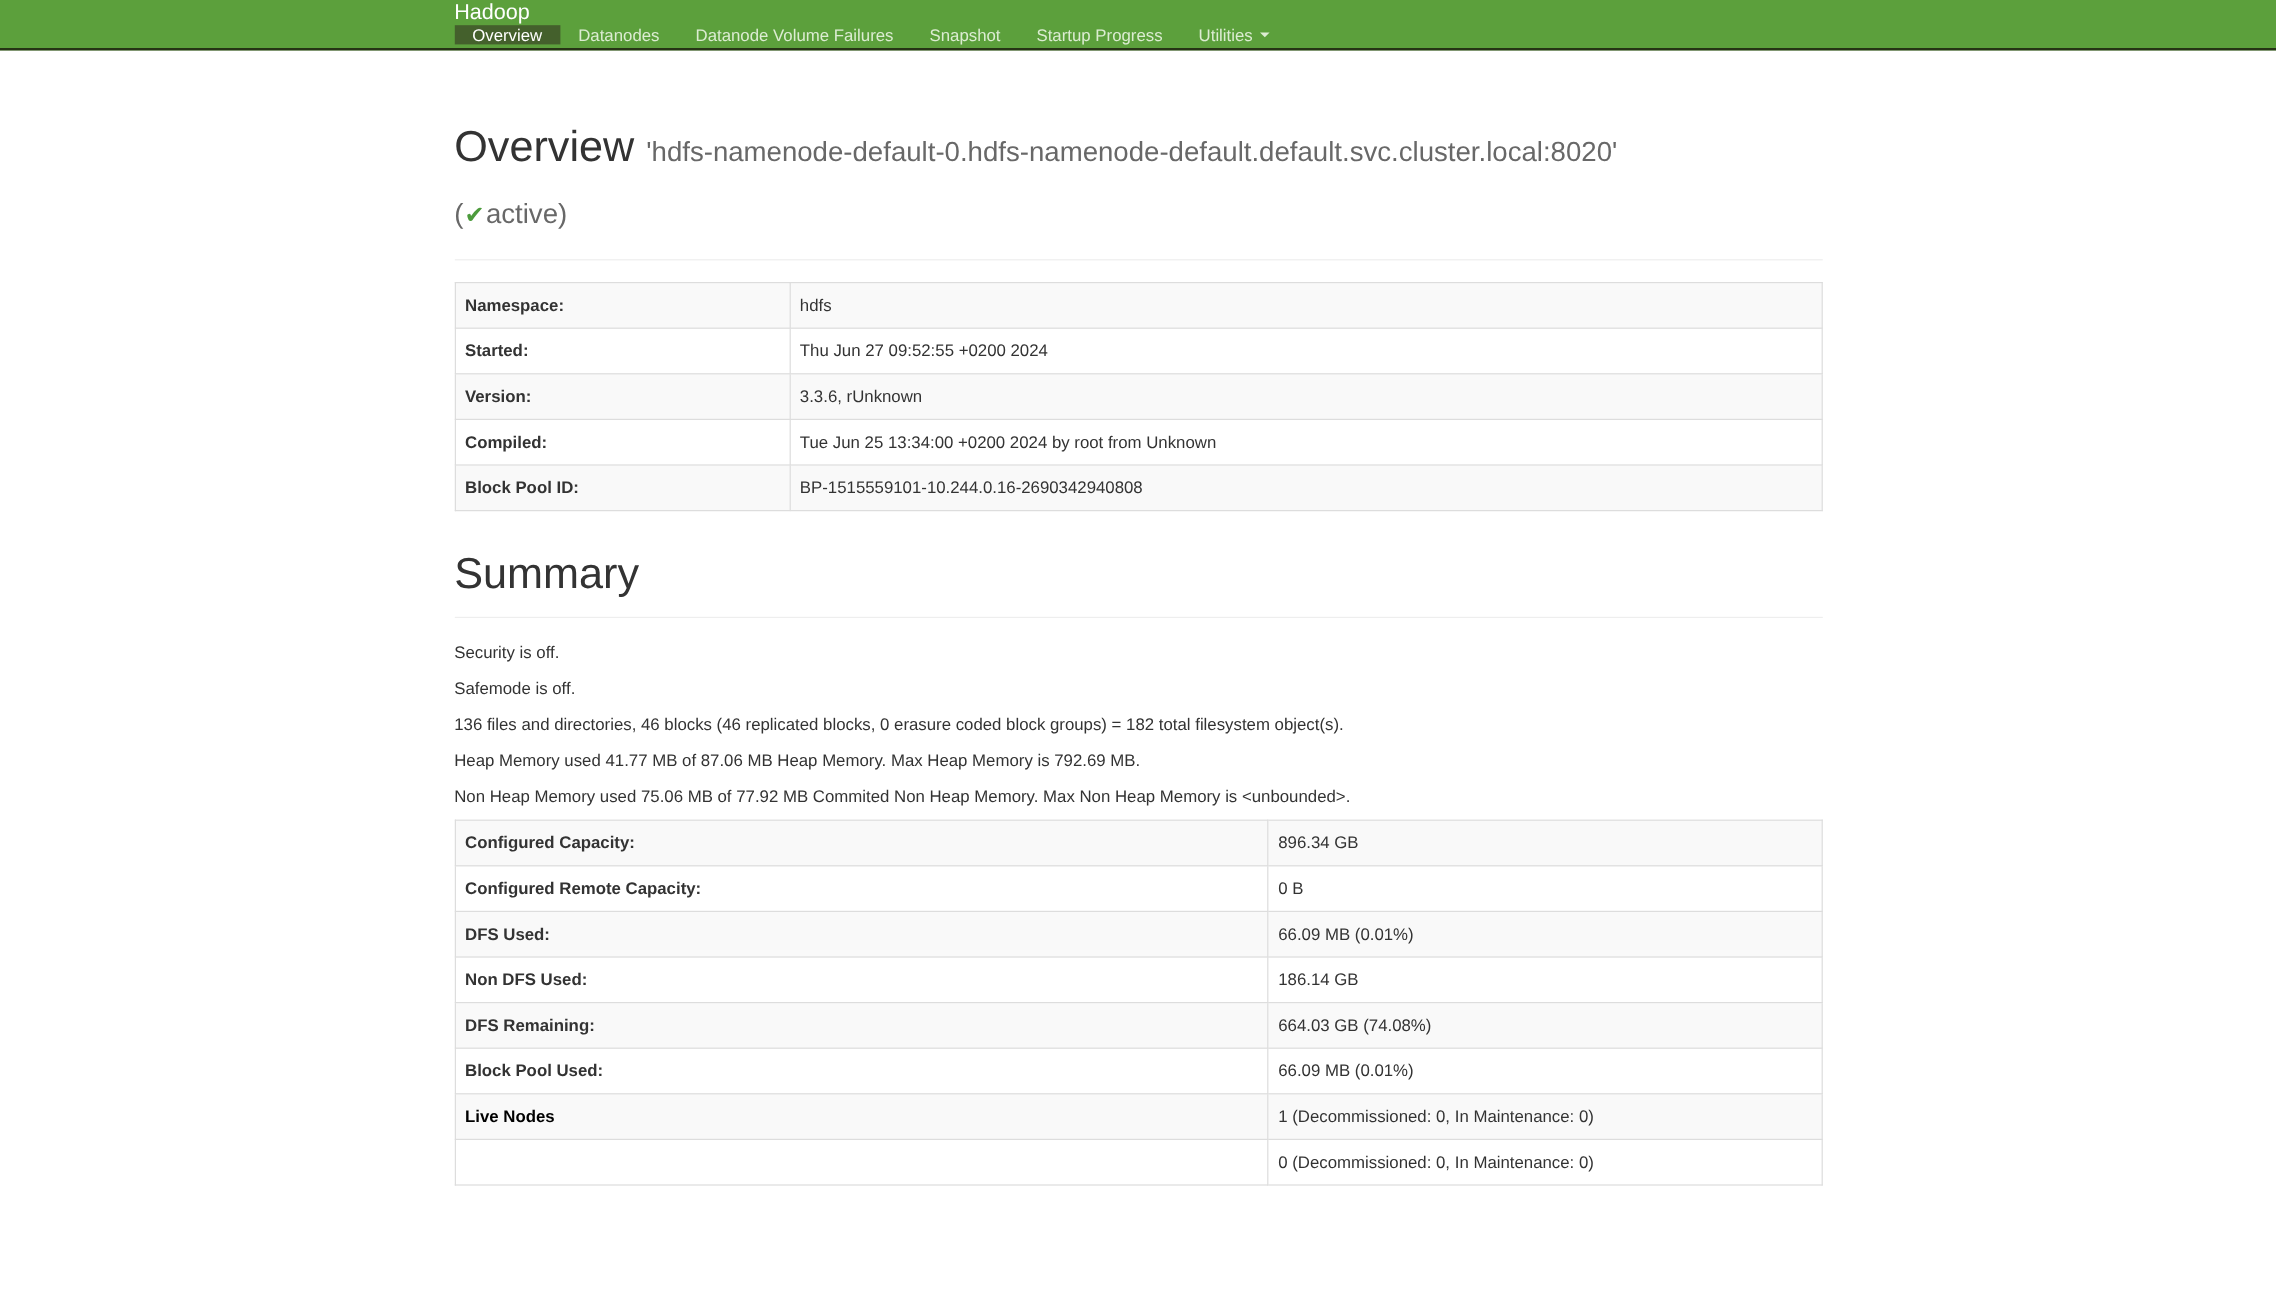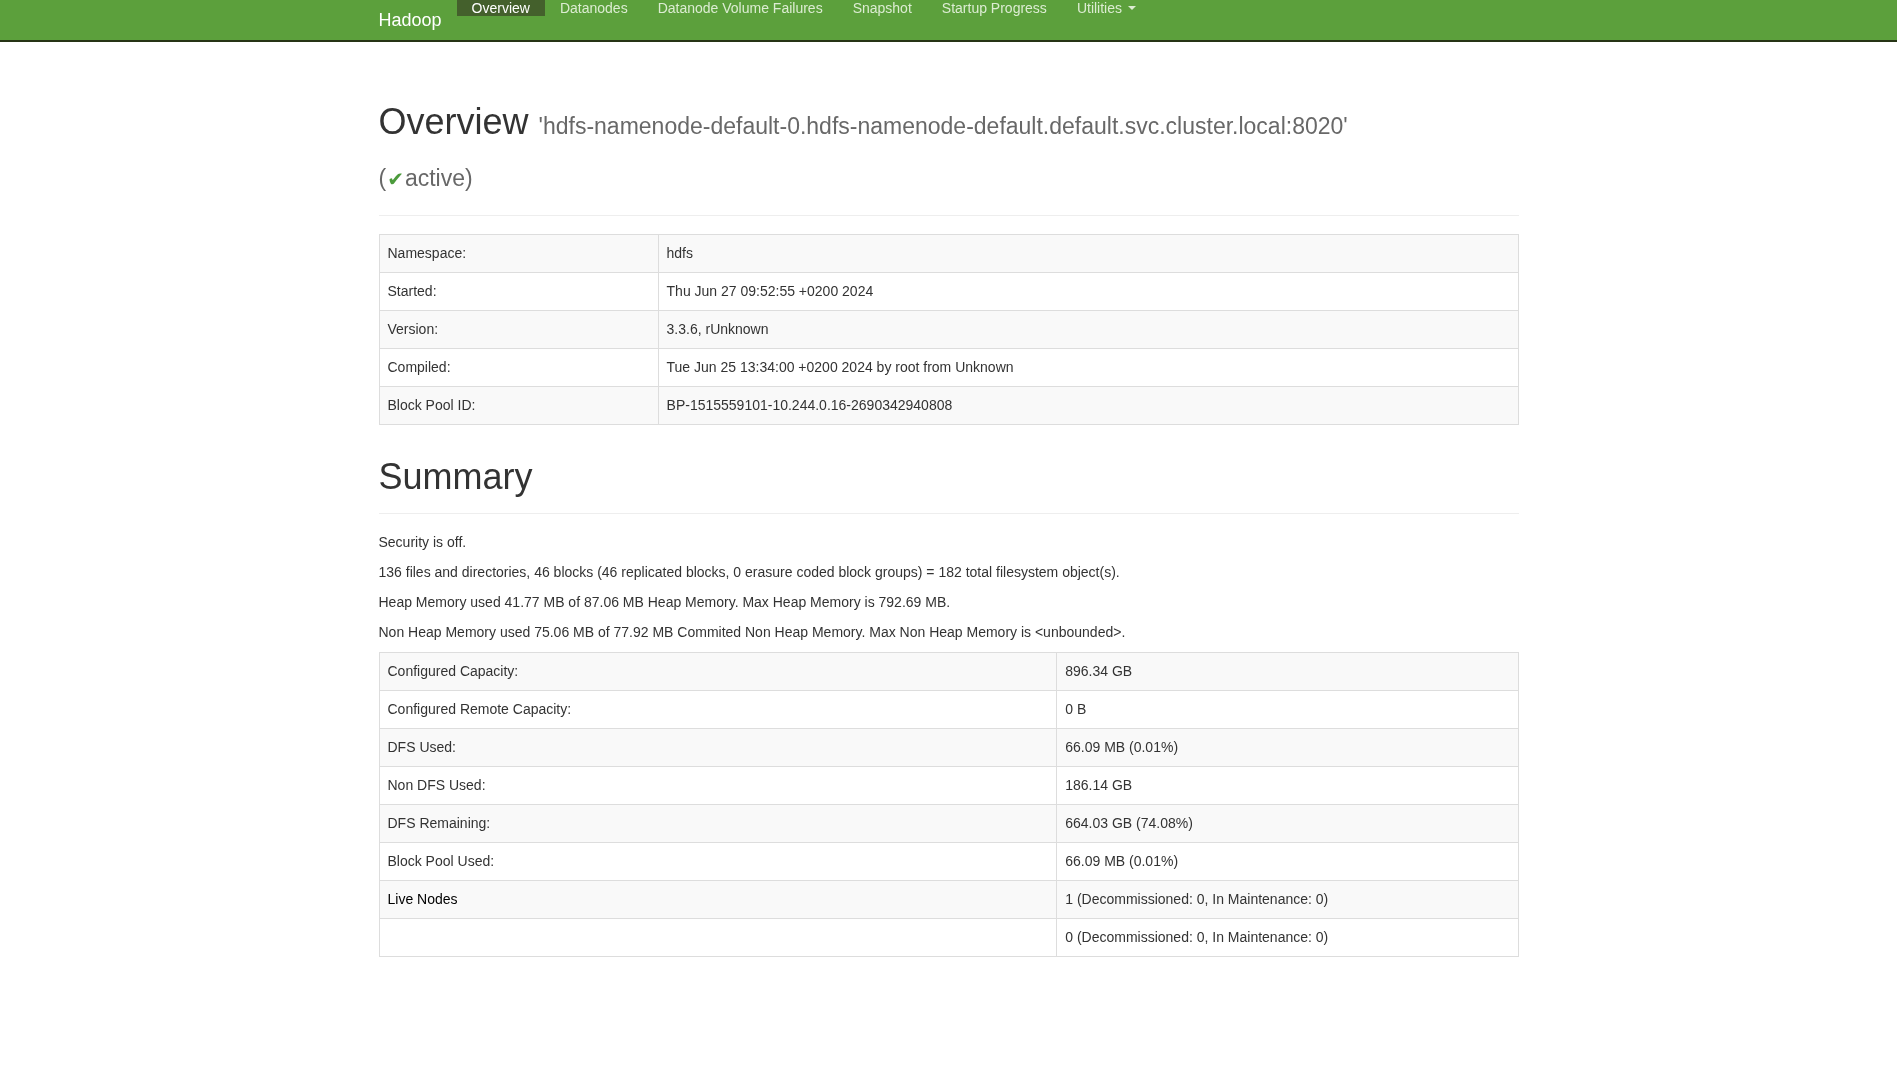--- a/index.html
+++ b/index.html
@@ -20,20 +20,21 @@
     background: #5CA03C;
     border-bottom: 2px solid #263415;
   }
   .navbar .container {
     width: 1170px;
     margin: 0 auto;
     padding: 0 15px;
     height: 40px;
     display: flex;
     align-items: stretch;
+    flex-direction: column;
   }
   .navbar-brand {
     display: flex;
     align-items: center;
     padding: 0 15px 0 0;
     font-size: 18px;
     color: #ffffff;
     text-decoration: none;
     cursor: pointer;
   }
@@ -113,21 +114,21 @@
     margin-bottom: 20px;
   }
   table.info th, table.info td {
     padding: 8px;
     line-height: 21px;
     border: 1px solid #ddd;
     text-align: left;
     vertical-align: top;
     font-size: 14px;
   }
-  table.info th { font-weight: normal; color: #333; }
+  table.info th { font-weight: bold; color: #333; }
   table.info tr:nth-child(odd) { background: #f9f9f9; }
   table.info tr:nth-child(even) { background: #ffffff; }
   table.overview-table th { width: 24.5%; }
   table.summary-table th { width: 59.5%; }
   a.table-link {
     color: #000000;
     text-decoration: none;
     cursor: pointer;
   }
 </style>
@@ -195,20 +196,21 @@
           <td>BP-1515559101-10.244.0.16-2690342940808</td>
         </tr>
     </tbody>
   </table>
 
   <div class="page-header second">
     <h1>Summary</h1>
   </div>
 
   <p class="summary-line">Security is off.</p>
+  <p class="summary-line">Safemode is off.</p>
   <p class="summary-line">136 files and directories, 46 blocks (46 replicated blocks, 0 erasure coded block groups) = 182 total filesystem object(s).</p>
   <p class="summary-line">Heap Memory used 41.77 MB of 87.06 MB Heap Memory. Max Heap Memory is 792.69 MB.</p>
   <p class="summary-line">Non Heap Memory used 75.06 MB of 77.92 MB Commited Non Heap Memory. Max Non Heap Memory is &lt;unbounded&gt;.</p>
 
   <table class="info summary-table">
     <tbody>
       <tr>
           <th>Configured Capacity:</th>
           <td>896.34 GB</td>
         </tr>

